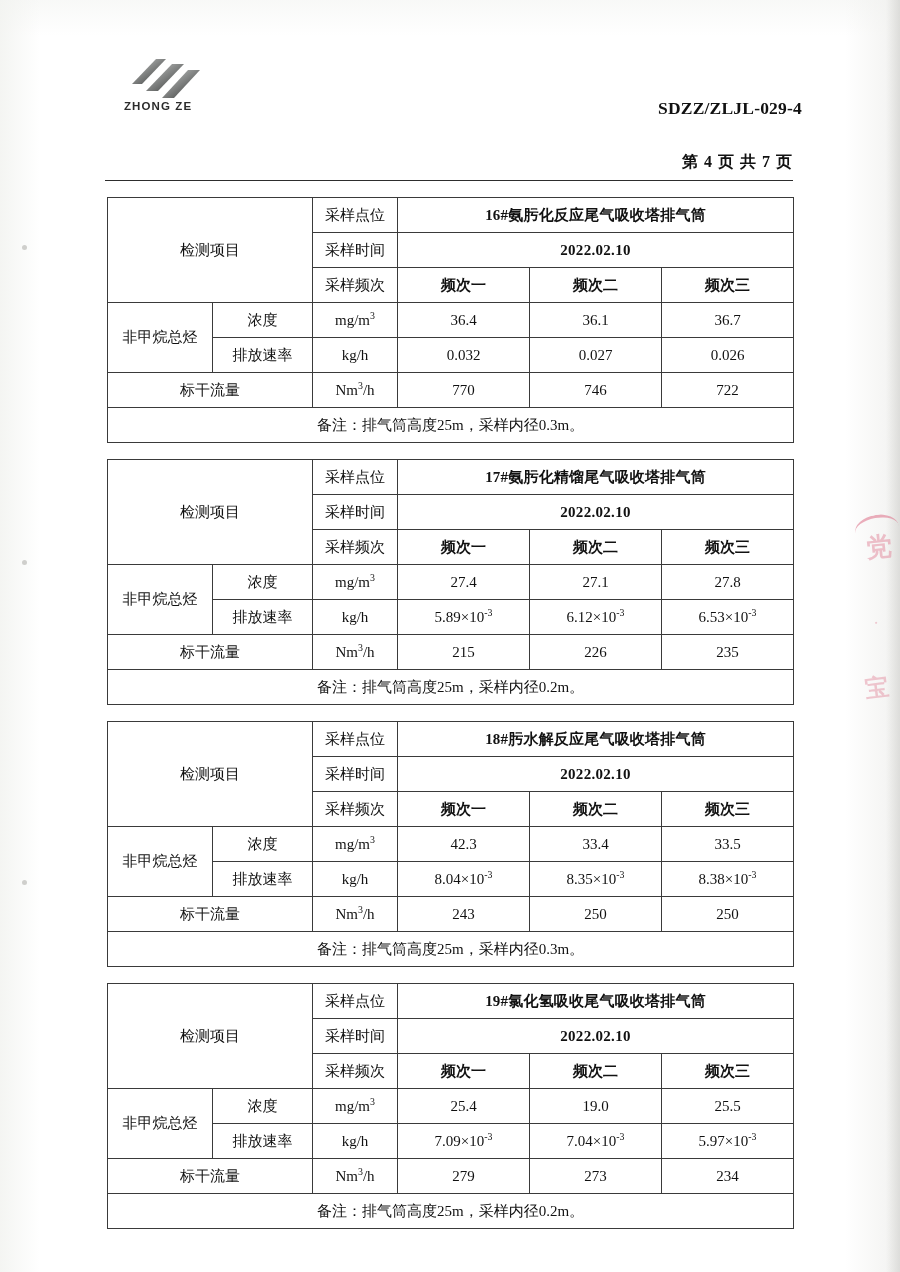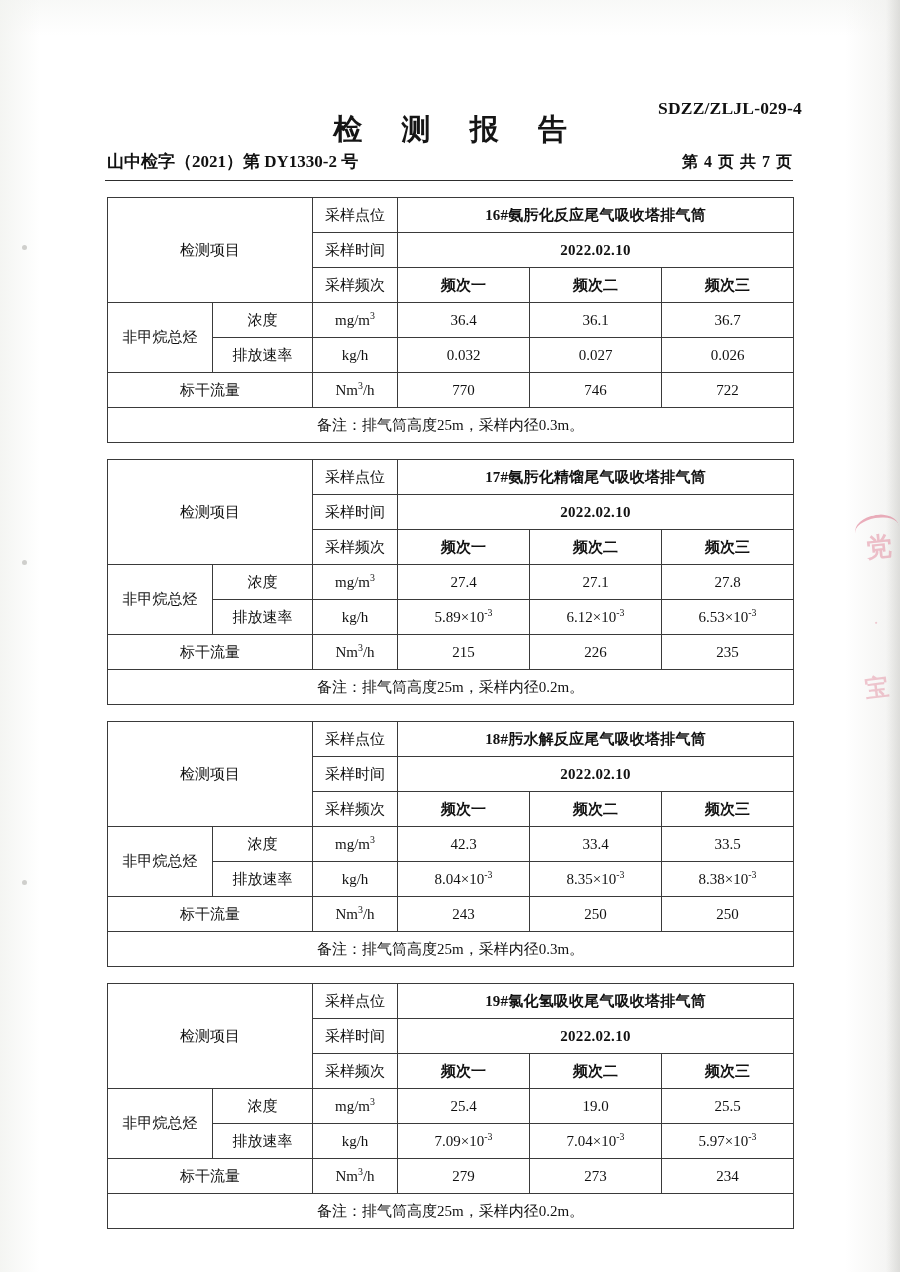--- a/index.html
+++ b/index.html
@@ -231,26 +231,42 @@
 
 <div class="page">
   <div class="paper-tint"></div>
   <div class="edge-smudge"></div>
   <div class="left-dot" style="top:245px"></div>
   <div class="left-dot" style="top:560px"></div>
   <div class="left-dot" style="top:880px"></div>
 
   <div class="header">
 
+    <div class="logo">
+      <svg class="logo-mark" viewBox="0 0 74 44">
+        <defs>
+          <linearGradient id="barg" x1="0" y1="0" x2="1" y2="1">
+            <stop offset="0%" stop-color="#d8d9d8"></stop>
+            <stop offset="40%" stop-color="#8e908f"></stop>
+            <stop offset="70%" stop-color="#5e605f"></stop>
+            <stop offset="100%" stop-color="#b9bbba"></stop>
+          </linearGradient>
+        </defs>
+        <g stroke="none" fill="url(#barg)">
+          <polygon points="28,1 38,1 14,26 4,26"></polygon>
+          <polygon points="44,6 56,6 30,33 18,33"></polygon>
+          <polygon points="60,12 72,12 46,40 34,40"></polygon>
+        </g>
+      </svg>
+      <div class="logo-text">ZHONG ZE</div>
+    </div>
 
     <div class="doc-code">SDZZ/ZLJL-029-4</div>
-    <div class="report-title">检 测 报 告</div>
 
     <div class="subline">
-      <div class="subline-left">山中检字（2021）第 DY1330-2 号</div>
       <div class="subline-right">第 4 页  共 7 页</div>
       <div class="subline-rule"></div>
     </div>
   </div>
 
   <div class="stamp-arc"></div>
   <div class="stamp stamp-a">党</div>
   <div class="stamp stamp-b">·</div>
   <div class="stamp stamp-c">宝</div>
 

